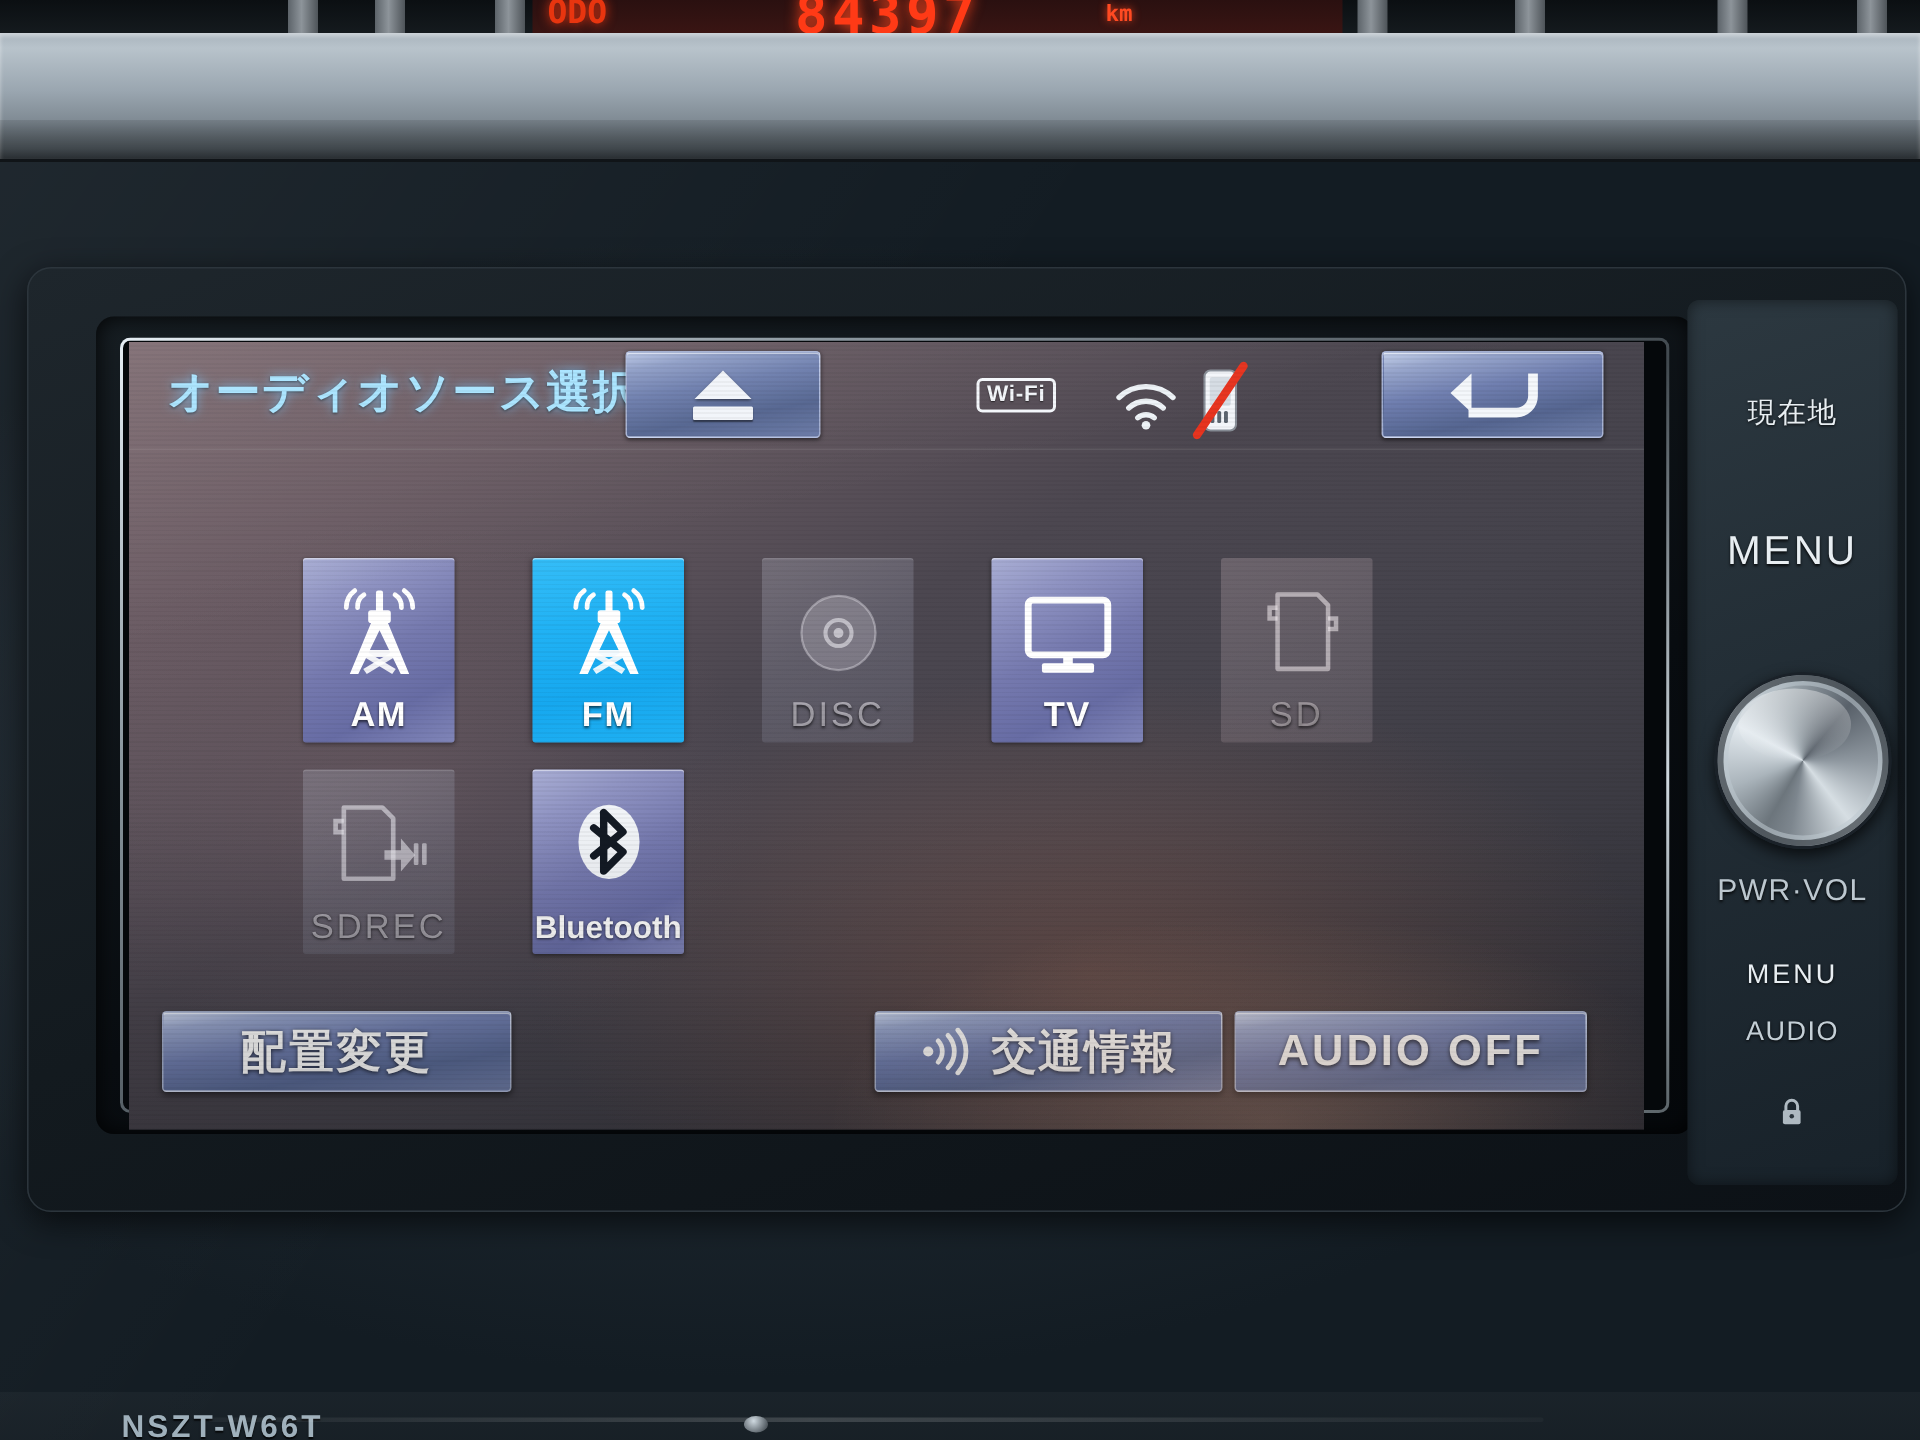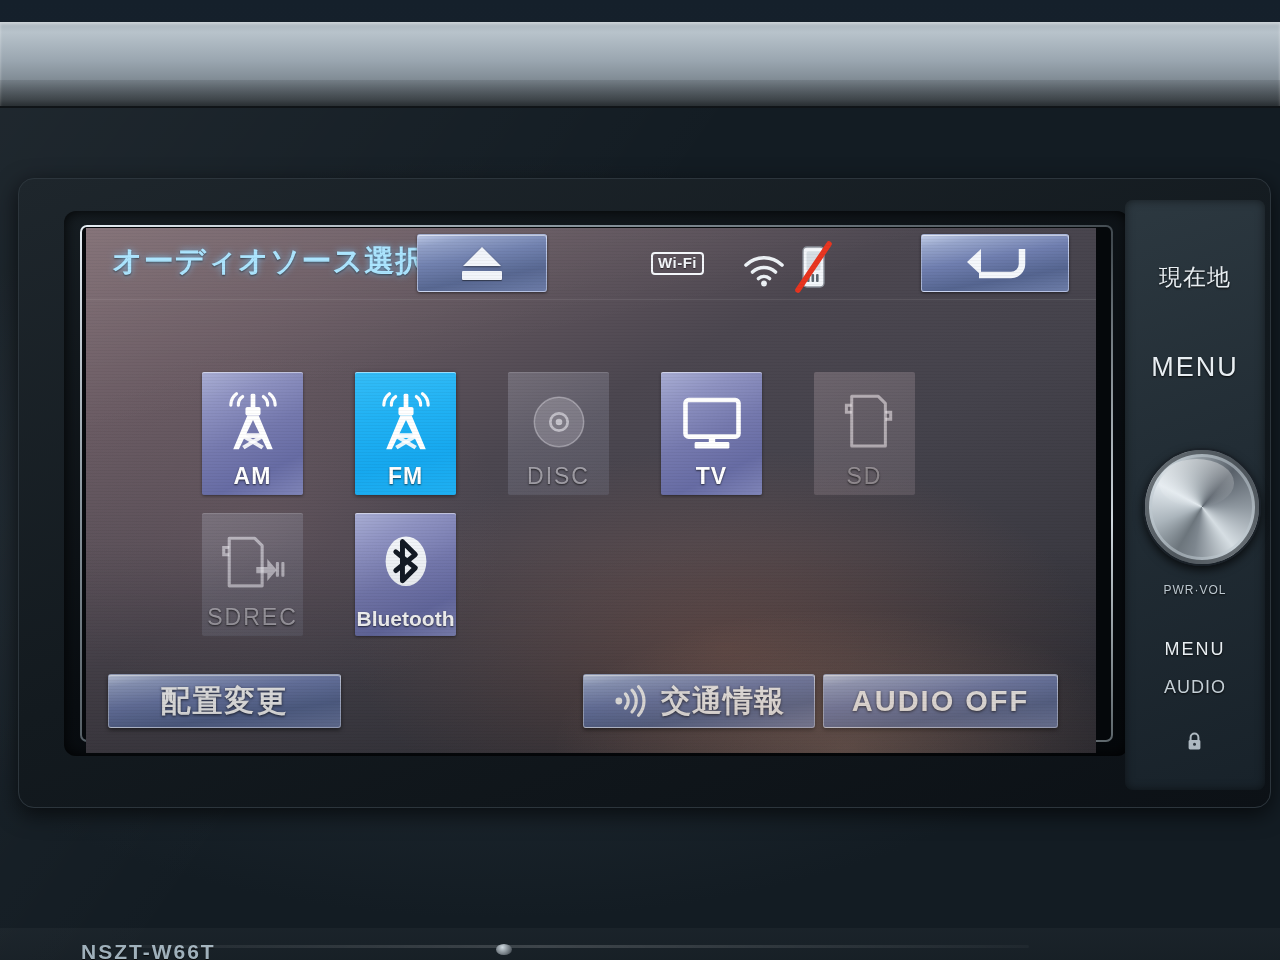--- a/index.html
+++ b/index.html
@@ -296,23 +296,23 @@
     left: 1125px; top: 200px;
     width: 140px; height: 590px;
     border-radius: 8px;
     background: linear-gradient(160deg, #2c3840 0%, #222d35 45%, #18222a 100%);
     box-shadow: inset 0 0 10px rgba(0,0,0,.5);
   }
   .hw-label {
     position: absolute; width: 140px; text-align: center;
     color: #e8eef2; text-shadow: 0 1px 2px rgba(0,0,0,.85);
   }
-  #lbl-current { top: 62px;  font-size: 23px; letter-spacing: 1px; }
+  #lbl-current { top: 62px;  font-size: 19px; letter-spacing: 1px; }
   #lbl-audio   { top: 152px; font-size: 27px; letter-spacing: 2px; }
-  #lbl-pwrvol  { top: 383px; font-size: 12px; letter-spacing: 1px; color: #bcc7cf; }
+  #lbl-pwrvol  { top: 383px; font-size: 20px; letter-spacing: 1px; color: #bcc7cf; }
   #lbl-menu    { top: 439px; font-size: 18px; letter-spacing: 2px; }
   #lbl-ctrl    { top: 477px; font-size: 18px; letter-spacing: 1px; color: #c4cfd6; }
 
   .knob {
     position: absolute; left: 18px; top: 248px;
     width: 118px; height: 118px; border-radius: 50%;
     background:
       conic-gradient(from 210deg,
         #6c757c 0deg, #aab4bb 40deg, #e2e9ee 88deg, #9aa4ab 140deg,
         #59616a 190deg, #8e979f 240deg, #d6dee3 292deg, #7d868e 340deg, #6c757c 360deg);
@@ -336,20 +336,35 @@
   .bottom-vent {
     position:absolute; left:0; top:820px; width:1280px; height:140px;
     background: linear-gradient(180deg, rgba(255,255,255,.03), rgba(0,0,0,.25));
   }
 </style>
 </head>
 <body>
 
 <div class="dash-root">
 
+  <div class="upper-recess">
+    <div class="slat s1"></div>
+    <div class="slat s2"></div>
+    <div class="slat s3"></div>
+    <div class="slat s4"></div>
+    <div class="slat s5"></div>
+    <div class="slat s6"></div>
+    <div class="slat s7"></div>
+
+    <div class="odo-panel">
+      <span class="odo-label">ODO</span>
+      <span class="odo-digits">84397</span>
+      <span class="odo-unit">km</span>
+    </div>
+  </div>
 
   <div class="trim-bar"></div>
 
   <div class="fascia">
     <div class="fascia-sheen"></div>
     <div class="bottom-vent"></div>
 
   </div>
 
   <div class="head-unit">

